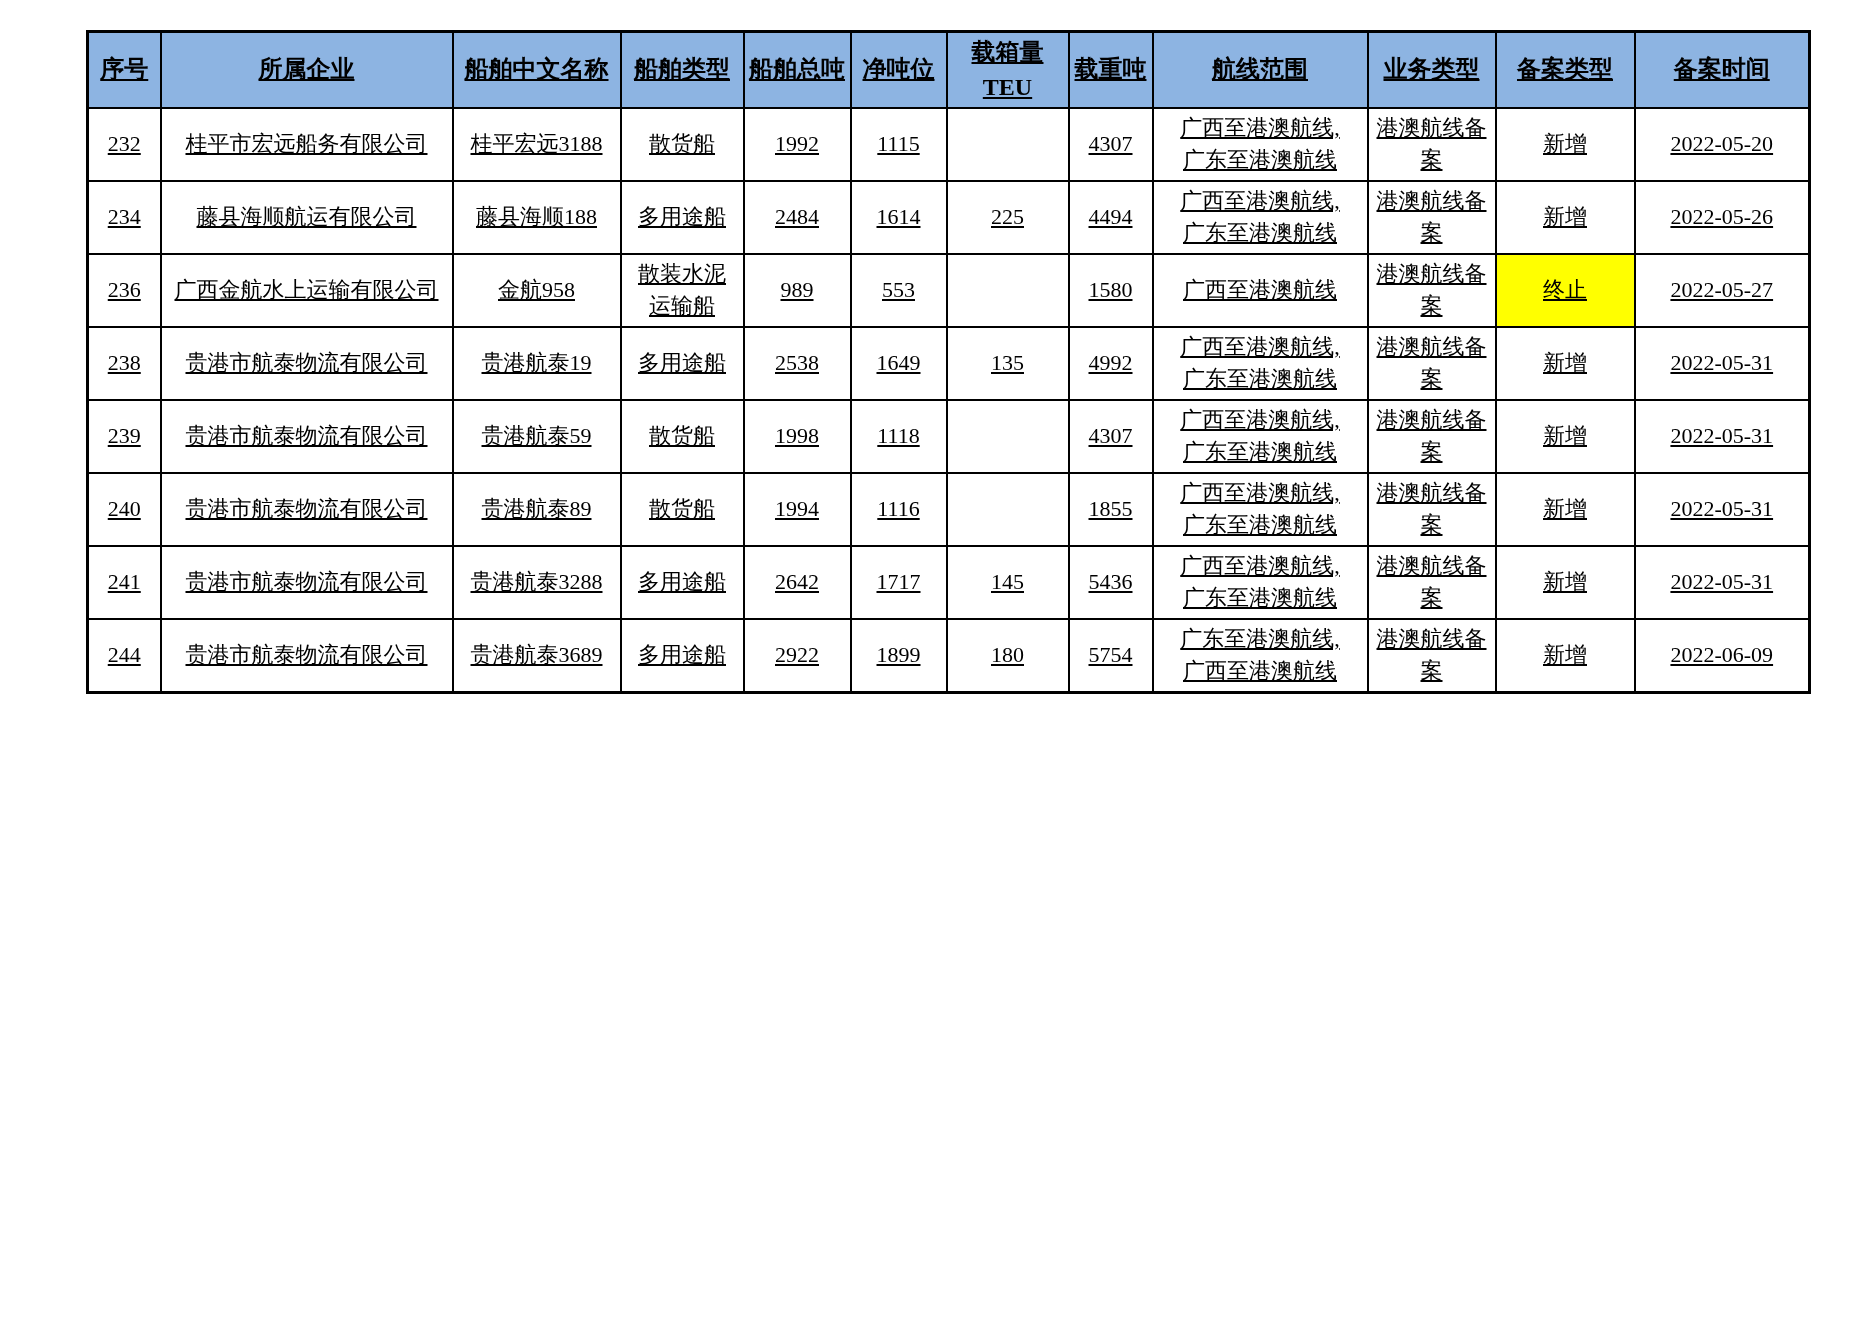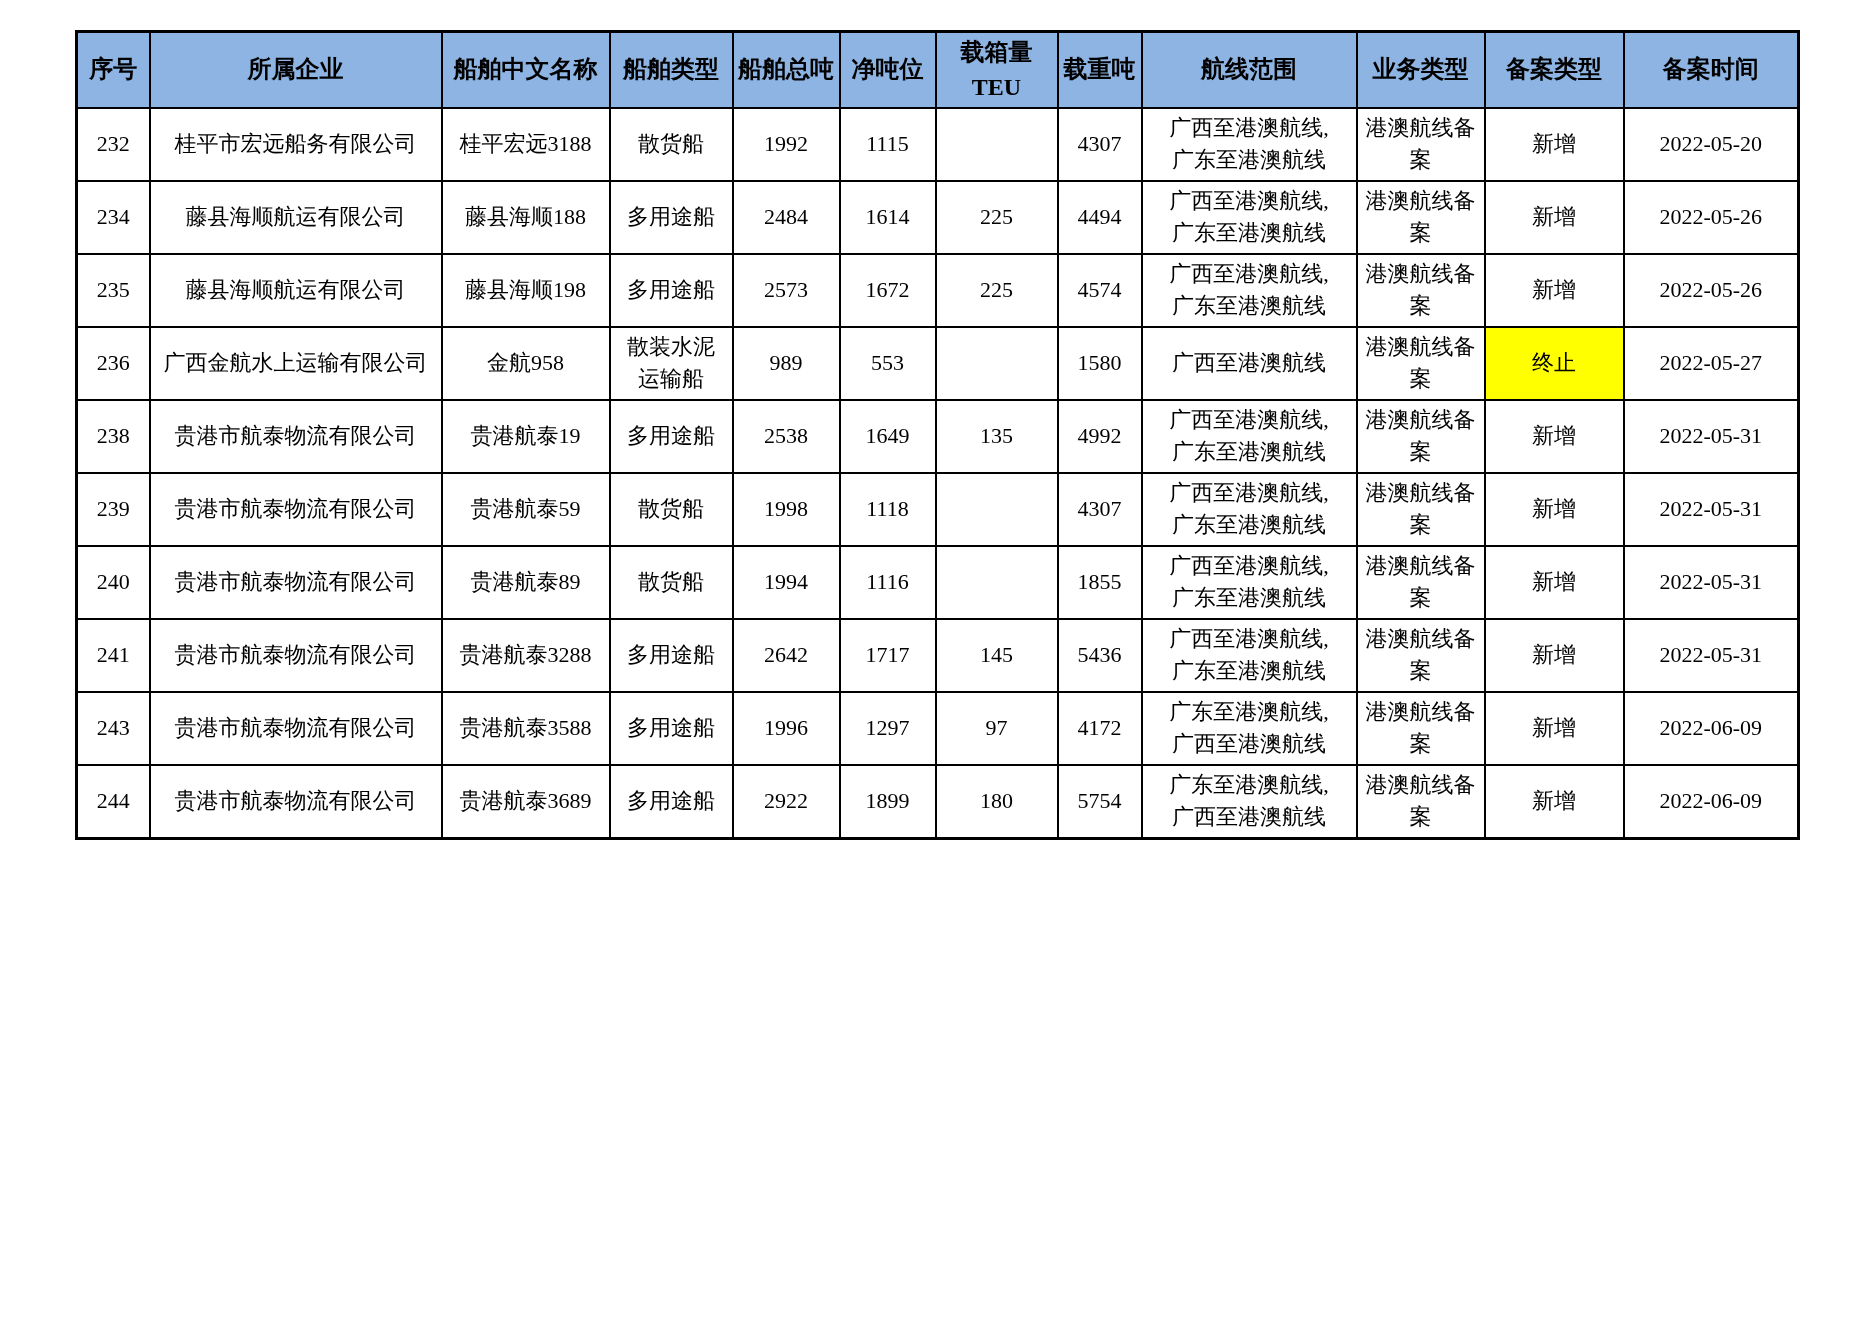--- a/index.html
+++ b/index.html
@@ -12,25 +12,26 @@
   }
   .page {
     position: relative;
     width: 1870px;
     height: 1323px;
     background: #ffffff;
     overflow: hidden;
   }
   table.record-table {
     position: absolute;
-    left: 75px;
+    left: 86px;
     top: 30px;
     border-collapse: collapse;
     table-layout: fixed;
     border: 3px solid #000000;
+    text-decoration: underline;
   }
   .record-table th, .record-table td {
     border: 2px solid #000000;
     text-align: center;
     vertical-align: middle;
     padding: 2px 4px;
     font-size: 22px;
     line-height: 1.45;
     white-space: pre-line;
     overflow: hidden;
@@ -124,35 +125,20 @@
           <td>1614</td>
           <td>225</td>
           <td>4494</td>
           <td>广西至港澳航线,
 广东至港澳航线</td>
           <td>港澳航线备案</td>
           <td>新增</td>
           <td>2022-05-26</td>
         </tr>
         <tr>
-          <td>235</td>
-          <td>藤县海顺航运有限公司</td>
-          <td>藤县海顺198</td>
-          <td>多用途船</td>
-          <td>2573</td>
-          <td>1672</td>
-          <td>225</td>
-          <td>4574</td>
-          <td>广西至港澳航线,
-广东至港澳航线</td>
-          <td>港澳航线备案</td>
-          <td>新增</td>
-          <td>2022-05-26</td>
-        </tr>
-        <tr>
           <td>236</td>
           <td>广西金航水上运输有限公司</td>
           <td>金航958</td>
           <td>散装水泥
 运输船</td>
           <td>989</td>
           <td>553</td>
           <td></td>
           <td>1580</td>
           <td>广西至港澳航线</td>
@@ -214,35 +200,20 @@
           <td>1717</td>
           <td>145</td>
           <td>5436</td>
           <td>广西至港澳航线,
 广东至港澳航线</td>
           <td>港澳航线备案</td>
           <td>新增</td>
           <td>2022-05-31</td>
         </tr>
         <tr>
-          <td>243</td>
-          <td>贵港市航泰物流有限公司</td>
-          <td>贵港航泰3588</td>
-          <td>多用途船</td>
-          <td>1996</td>
-          <td>1297</td>
-          <td>97</td>
-          <td>4172</td>
-          <td>广东至港澳航线,
-广西至港澳航线</td>
-          <td>港澳航线备案</td>
-          <td>新增</td>
-          <td>2022-06-09</td>
-        </tr>
-        <tr>
           <td>244</td>
           <td>贵港市航泰物流有限公司</td>
           <td>贵港航泰3689</td>
           <td>多用途船</td>
           <td>2922</td>
           <td>1899</td>
           <td>180</td>
           <td>5754</td>
           <td>广东至港澳航线,
 广西至港澳航线</td>

